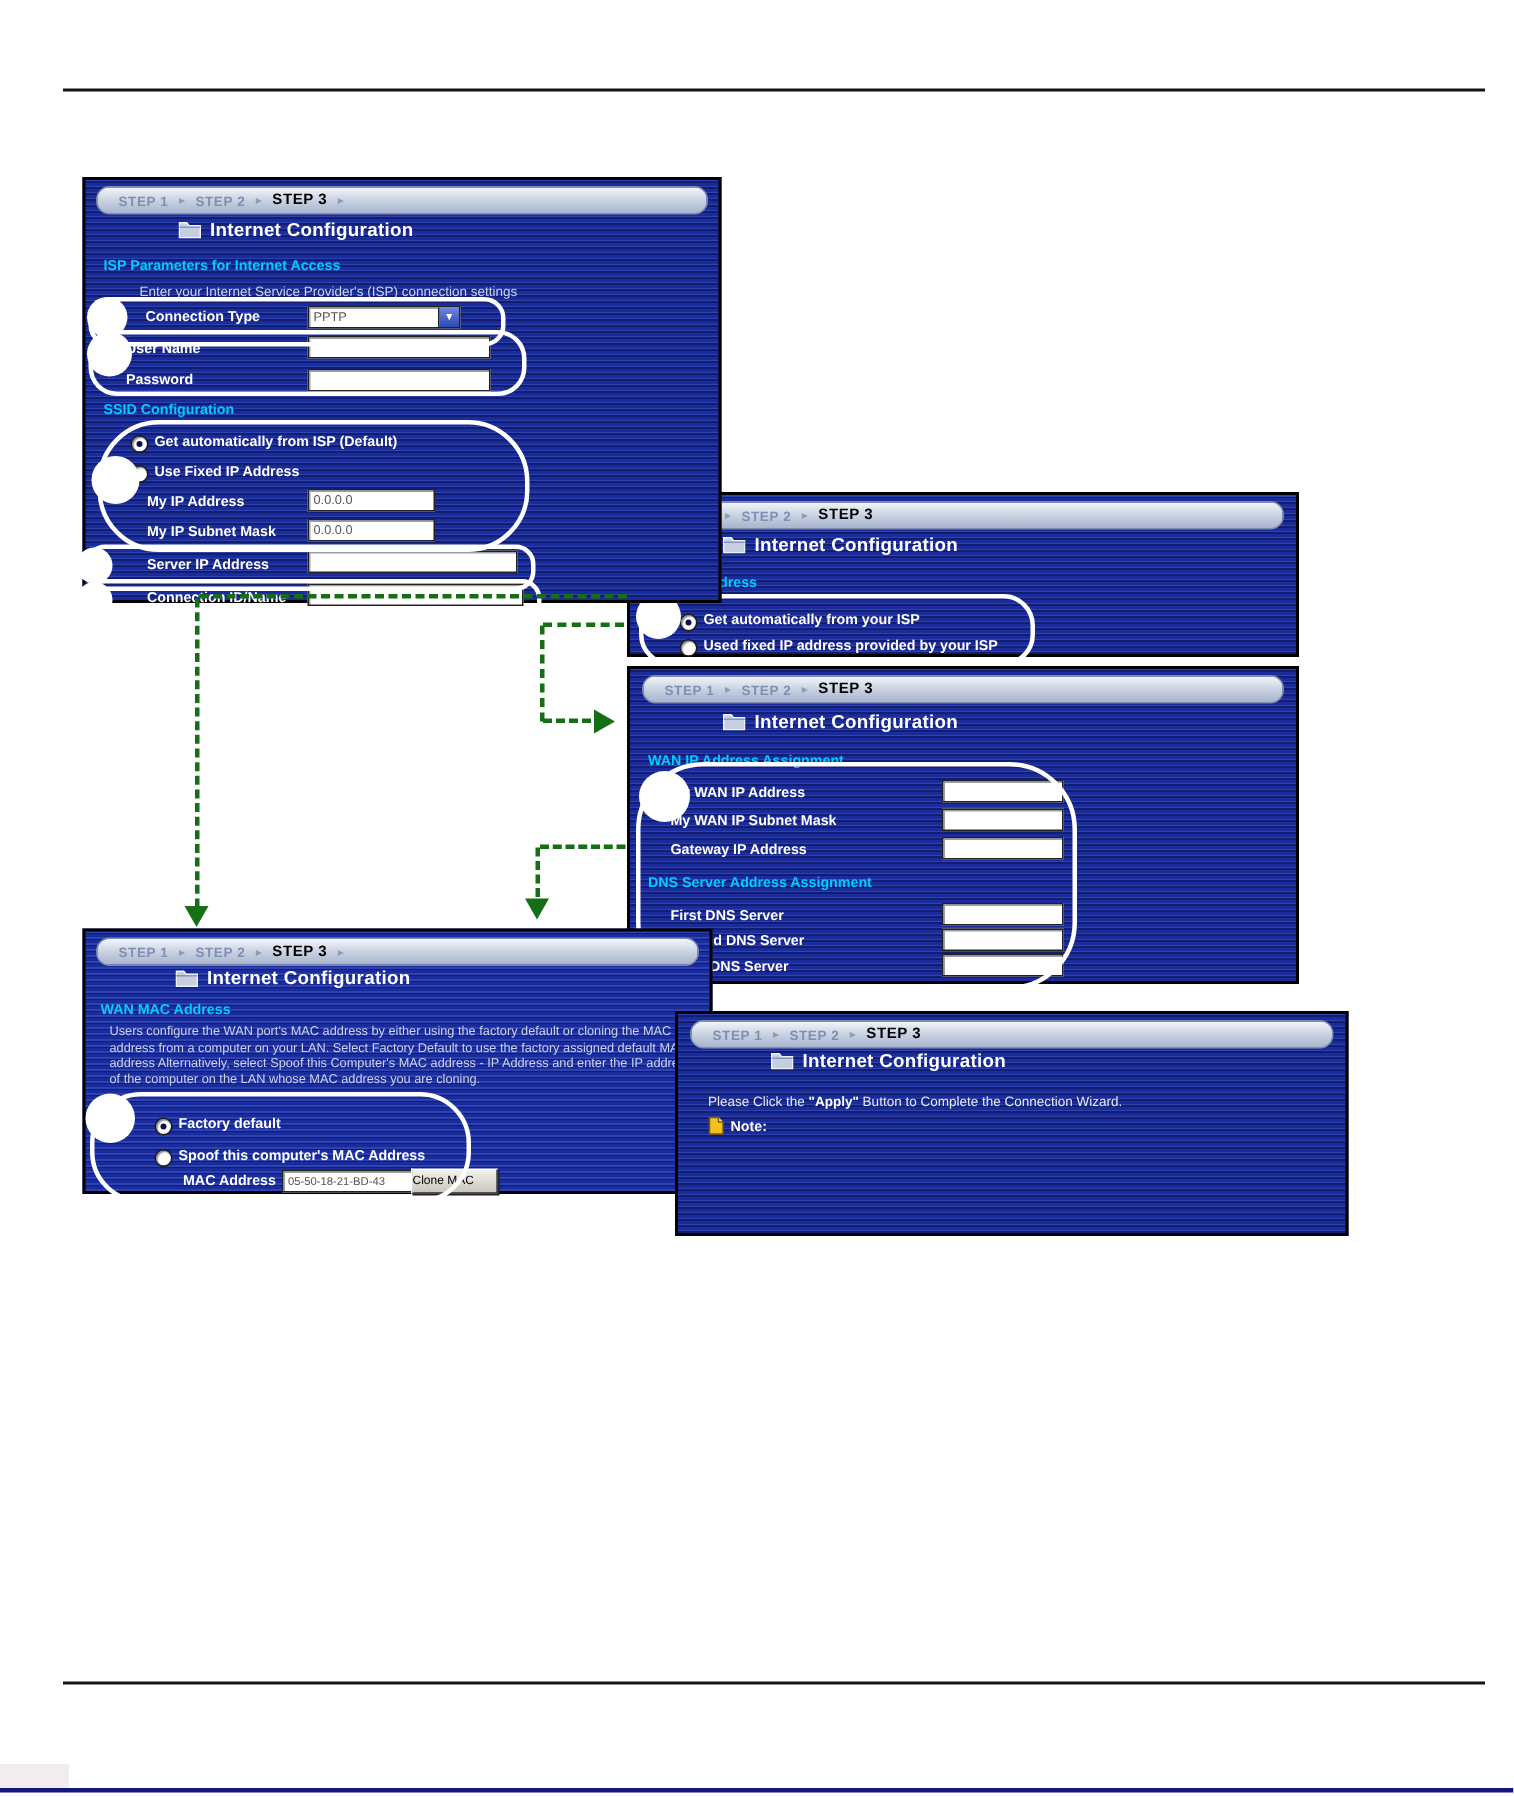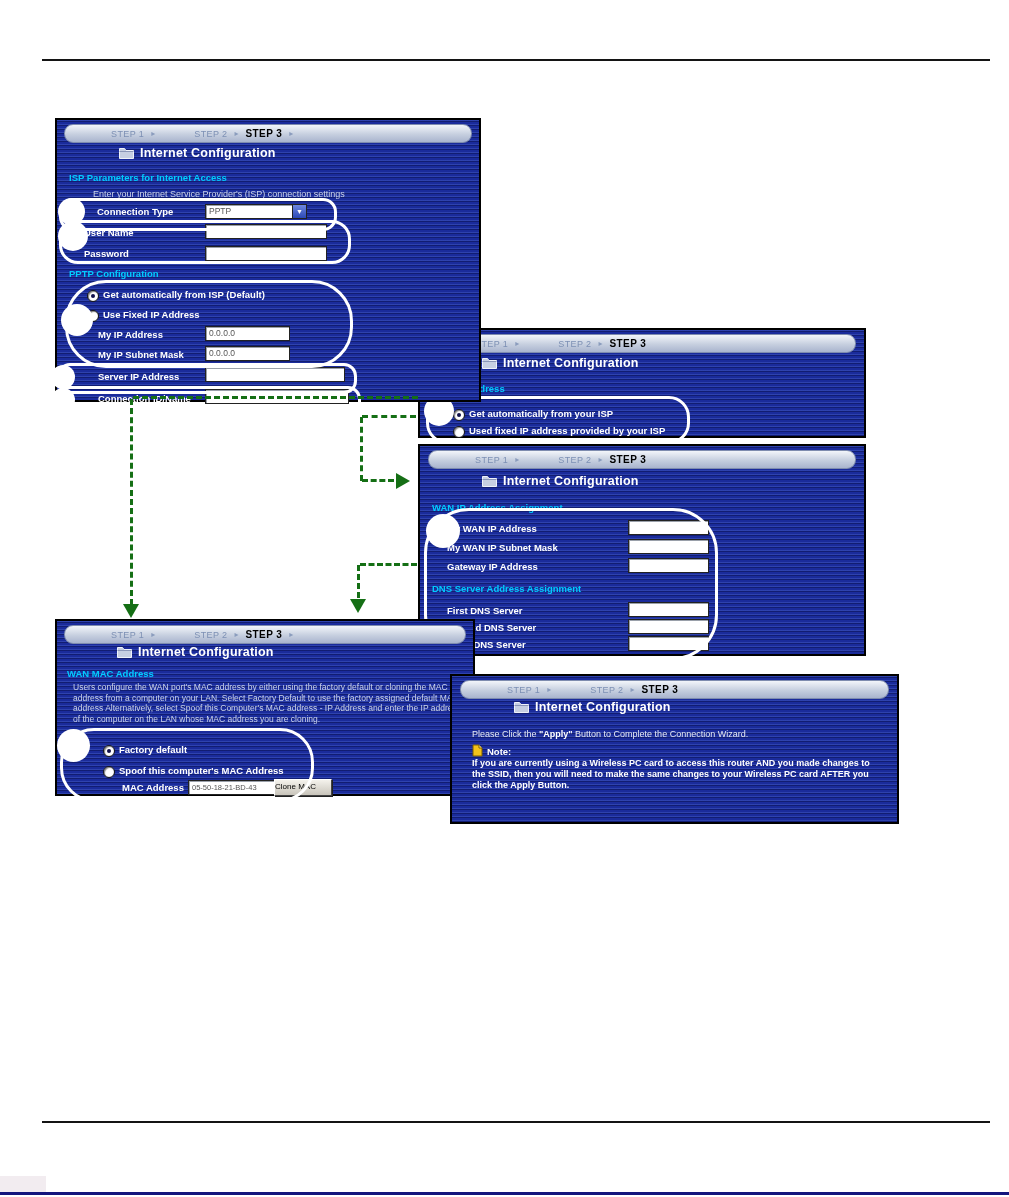--- a/index.html
+++ b/index.html
@@ -18,21 +18,21 @@
       rgba(120,150,240,0.22) 0px, rgba(120,150,240,0.22) 1px,
       rgba(0,0,30,0.33) 1px, rgba(0,0,30,0.33) 2px,
       transparent 2px, transparent 4px);
   }
   .stepbar{
     position:absolute;height:17px;border-radius:9px;
     background:linear-gradient(180deg,#f2f5fa 0%,#c6cfdf 55%,#a9b4ce 100%);
     border:1px solid #7e8cae;display:flex;align-items:center;gap:7px;
     padding-left:14px;font-size:9px;white-space:nowrap;overflow:hidden;
   }
-  .step-muted{color:#7d90b4;font-weight:normal;letter-spacing:.4px;margin-left:32px;}
+  .step-muted{color:#7d90b4;font-weight:bold;letter-spacing:.4px;}
   .step-arrow{color:#8a9cbd;font-size:8px;}
   .step-active{color:#000;font-weight:bold;font-size:10px;letter-spacing:.4px;}
   .heading{
     position:absolute;display:flex;align-items:center;gap:6px;
     color:#ffffff;font-weight:bold;font-size:12.5px;letter-spacing:.2px;white-space:nowrap;margin-left:44px;
   }
   .section{position:absolute;color:#00ccff;font-weight:bold;font-size:9.5px;white-space:nowrap;}
   .plain{position:absolute;color:#ccd4ea;font-size:9px;white-space:nowrap;}
   .flabel{position:absolute;color:#ffffff;font-weight:bold;font-size:9.5px;white-space:nowrap;}
   .para{position:absolute;color:#ccd4ea;font-size:8.5px;line-height:10.5px;}
@@ -109,21 +109,21 @@
     <span>PPTP</span>
     <span class="dd-btn">▼</span>
   </div>
 
   <div class="flabel" style="left:27px;top:107px;">User Name</div>
   <div class="tb" style="left:148px;top:104px;width:114px;"></div>
 
   <div class="flabel" style="left:27px;top:128px;">Password</div>
   <div class="tb" style="left:148px;top:126px;width:114px;"></div>
 
-  <div class="section" style="left:12px;top:148px;">PPTP Configuration</div>
+  <div class="section" style="left:12px;top:148px;">SSID Configuration</div>
 
   <div class="radio on" style="left:30px;top:170px;"></div>
   <div class="flabel" style="left:46px;top:169px;">Get automatically from ISP (Default)</div>
 
   <div class="radio" style="left:30px;top:190px;"></div>
   <div class="flabel" style="left:46px;top:189px;">Use Fixed IP Address</div>
 
   <div class="flabel" style="left:41px;top:209px;">My IP Address</div>
   <div class="tb" style="left:148px;top:206px;width:77px;">0.0.0.0</div>
 
@@ -258,21 +258,20 @@
       </svg>
     <span>Internet Configuration</span>
   </div>
   <div class="plain" style="left:20px;top:53px;color:#e6eaf4;"><span>Please Click the </span><span style="font-weight:bold;color:#fff;">"Apply"</span><span> Button to Complete the Connection Wizard.</span></div>
 
   <svg class="abs" style="left:20px;top:68px;" width="11" height="13" viewBox="0 0 11 13">
     <path d="M1 1 h6 l3 3 v8 H1 z" fill="#f2c21a" stroke="#7a5c00" stroke-width="1"></path>
     <path d="M7 1 v3 h3" fill="#fff3b0" stroke="#7a5c00" stroke-width="1"></path>
   </svg>
   <div class="flabel" style="left:35px;top:70px;">Note:</div>
-  <div class="para-bold" style="left:20px;top:82px;width:408px;">If you are currently using a Wireless PC card to access this router AND you made changes to the SSID, then you will need to make the same changes to your Wireless PC card AFTER you click the Apply Button.</div>
 </div>
 
 <div style="z-index:60;position:absolute;left:0;top:0;">
   <div class="dash-h" style="left:133px;top:396px;width:285px;"></div>
   <div class="dash-v" style="left:130px;top:399px;height:206px;"></div>
   <div class="arr-down" style="left:123px;top:604px;"></div>
 
   <div class="dash-h" style="left:362px;top:415px;width:54px;"></div>
   <div class="dash-v" style="left:360px;top:417px;height:64px;"></div>
   <div class="dash-h" style="left:362px;top:479px;width:32px;"></div>

